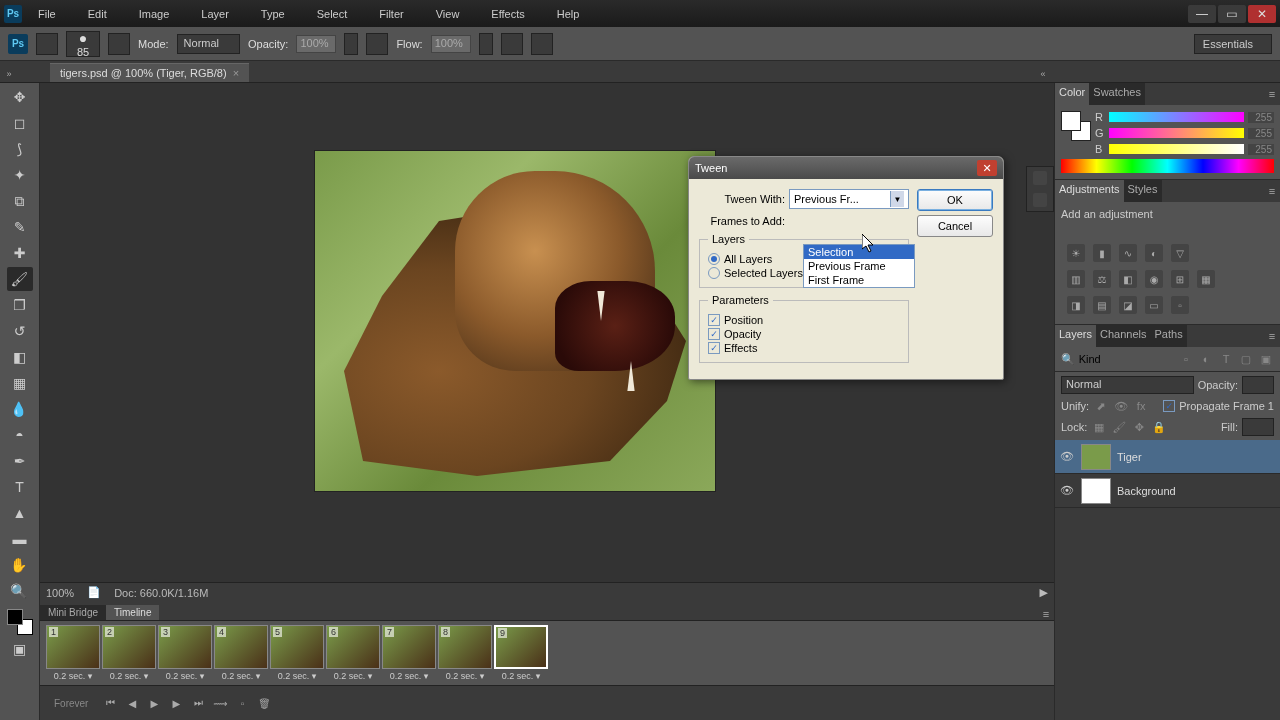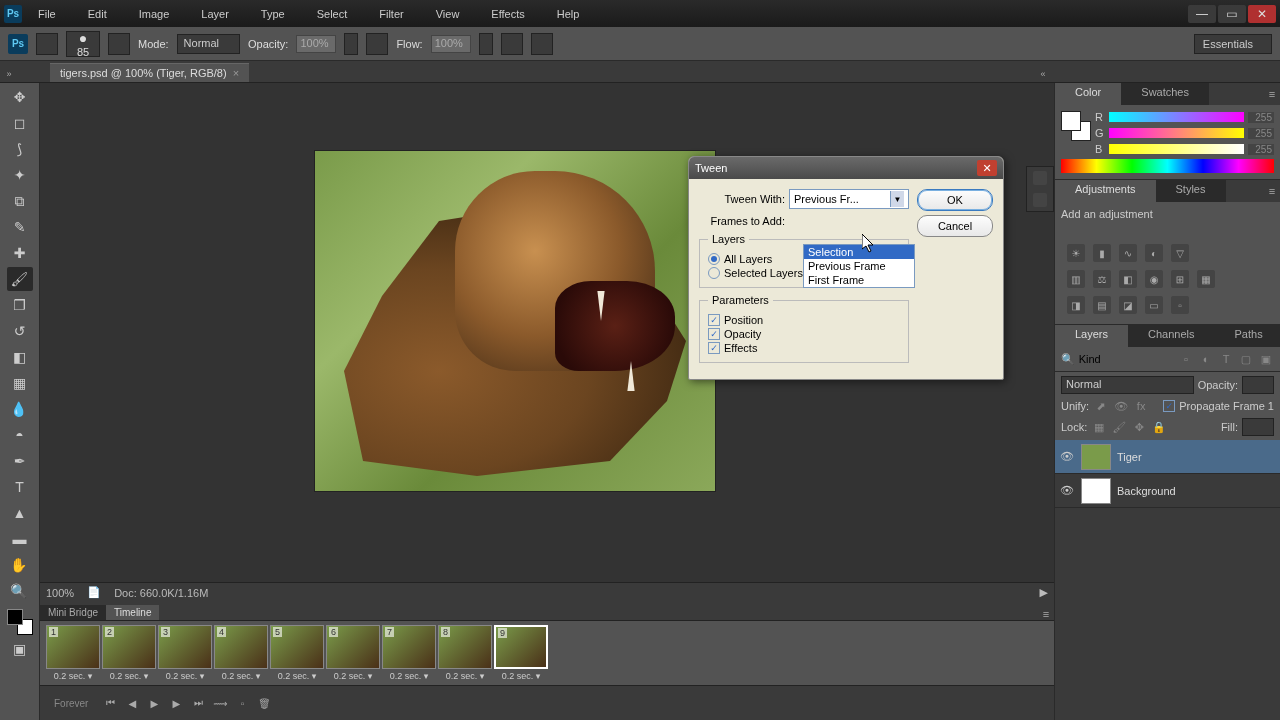--- a/index.html
+++ b/index.html
@@ -42,21 +42,21 @@
 .canvas { position: absolute; left: 275px; top: 68px; width: 400px; height: 340px; background: linear-gradient(135deg, #7a9b4a 0%, #9bb86a 30%, #6a8a3a 60%, #8ba85a 100%); box-shadow: 0 0 0 1px #222; }
 .tiger-body { position: absolute; left: 10px; top: 40px; width: 380px; height: 300px; background: radial-gradient(ellipse at 30% 60%, #8b5a2b 0%, #6b4520 40%, #3a2510 75%, #1a1008 100%); clip-path: polygon(10% 90%, 5% 60%, 15% 35%, 30% 10%, 55% 5%, 70% 15%, 85% 30%, 95% 50%, 90% 70%, 75% 90%, 40% 95%); }
 .tiger-head { position: absolute; left: 140px; top: 20px; width: 200px; height: 200px; background: radial-gradient(circle at 40% 40%, #c89050 0%, #8b5a2b 50%, #4a3018 90%); border-radius: 40% 50% 40% 30%; }
 .tiger-mouth { position: absolute; left: 240px; top: 130px; width: 120px; height: 90px; background: radial-gradient(circle at 50% 50%, #5a2015 0%, #2a0a08 80%); border-radius: 30% 40% 50% 20%; }
 .fang { position: absolute; width: 12px; height: 30px; background: #f0e8d8; clip-path: polygon(20% 0, 80% 0, 50% 100%); }
 
 
 .panels { width: 226px; background: #535353; border-left: 1px solid #2a2a2a; display: flex; flex-direction: column; }
 .collapsed-dock { position: absolute; right: 226px; top: 83px; width: 28px; background: #3a3a3a; border: 1px solid #222; padding: 4px 0; display: flex; flex-direction: column; align-items: center; gap: 8px; }
 .panel-tabs { display: flex; background: #3a3a3a; height: 22px; }
-.panel-tab { padding: 3px 20px; color: #aaa; background: #2a2a2a; font-size: 11px; }
+.panel-tab { padding: 3px 4px; color: #aaa; background: #2a2a2a; font-size: 11px; }
 .panel-tab.active { background: #535353; color: #ddd; }
 .panel-body { background: #535353; padding: 6px; color: #ccc; }
 .panel-menu { margin-left: auto; width: 16px; display: flex; align-items: center; justify-content: center; color: #aaa; }
 
 .color-panel .swatches-box { display: flex; gap: 4px; }
 .color-fgbg-lg { width: 30px; height: 30px; position: relative; }
 .color-fgbg-lg .bg { position: absolute; right: 0; bottom: 0; width: 20px; height: 20px; background: #fff; border: 1px solid #222; }
 .color-fgbg-lg .fg { position: absolute; left: 0; top: 0; width: 20px; height: 20px; background: #fff; border: 1px solid #222; }
 .rgb-sliders { flex: 1; display: flex; flex-direction: column; gap: 4px; }
 .slider-row { display: flex; align-items: center; gap: 4px; }
@@ -116,21 +116,21 @@
 .dlg-combo .arrow { width: 14px; height: 16px; background: #d0d8e8; border-left: 1px solid #7a9ac0; display: flex; align-items: center; justify-content: center; font-size: 8px; }
 .dropdown-list { position: absolute; left: 104px; top: 55px; width: 112px; background: #fff; border: 1px solid #7a9ac0; z-index: 10; }
 .dropdown-list .dditem { padding: 1px 4px; color: #000; }
 .dropdown-list .dditem.hl { background: #316ac5; color: #fff; }
 .fieldset { border: 1px solid #bbb; padding: 6px 8px; margin-bottom: 6px; }
 .fieldset legend { padding: 0 4px; color: #000; }
 .radio-row, .check-row { display: flex; align-items: center; gap: 4px; margin: 2px 0; color: #000; }
 .radio { width: 12px; height: 12px; border: 1px solid #7a9ac0; border-radius: 50%; display: flex; align-items: center; justify-content: center; }
 .radio.on::after { content: ''; width: 6px; height: 6px; background: #316ac5; border-radius: 50%; }
 .check { width: 12px; height: 12px; border: 1px solid #7a9ac0; display: flex; align-items: center; justify-content: center; font-size: 9px; color: #316ac5; }
-.dlg-btn { height: 22px; background: linear-gradient(#fdfdfd, #e8e8e8); border: 1px solid #888; border-radius: 10px; color: #000; display: flex; align-items: center; justify-content: center; }
+.dlg-btn { height: 22px; background: linear-gradient(#fdfdfd, #e8e8e8); border: 1px solid #888; border-radius: 3px; color: #000; display: flex; align-items: center; justify-content: center; }
 .dlg-btn.primary { border: 1px solid #3a7ac0; box-shadow: inset 0 0 0 1px #7ab0e0; }
 .cursor { position: absolute; left: 862px; top: 234px; width: 14px; height: 20px; pointer-events: none; z-index: 100; }
 
 
 .arrow-l { width: 10px; height: 16px; background: #3a3a3a; color: #aaa; display: flex; align-items: center; justify-content: center; font-size: 9px; position: absolute; top: 66px; }
 </style>
 </head>
 <body>
 
 <div class="titlebar">

